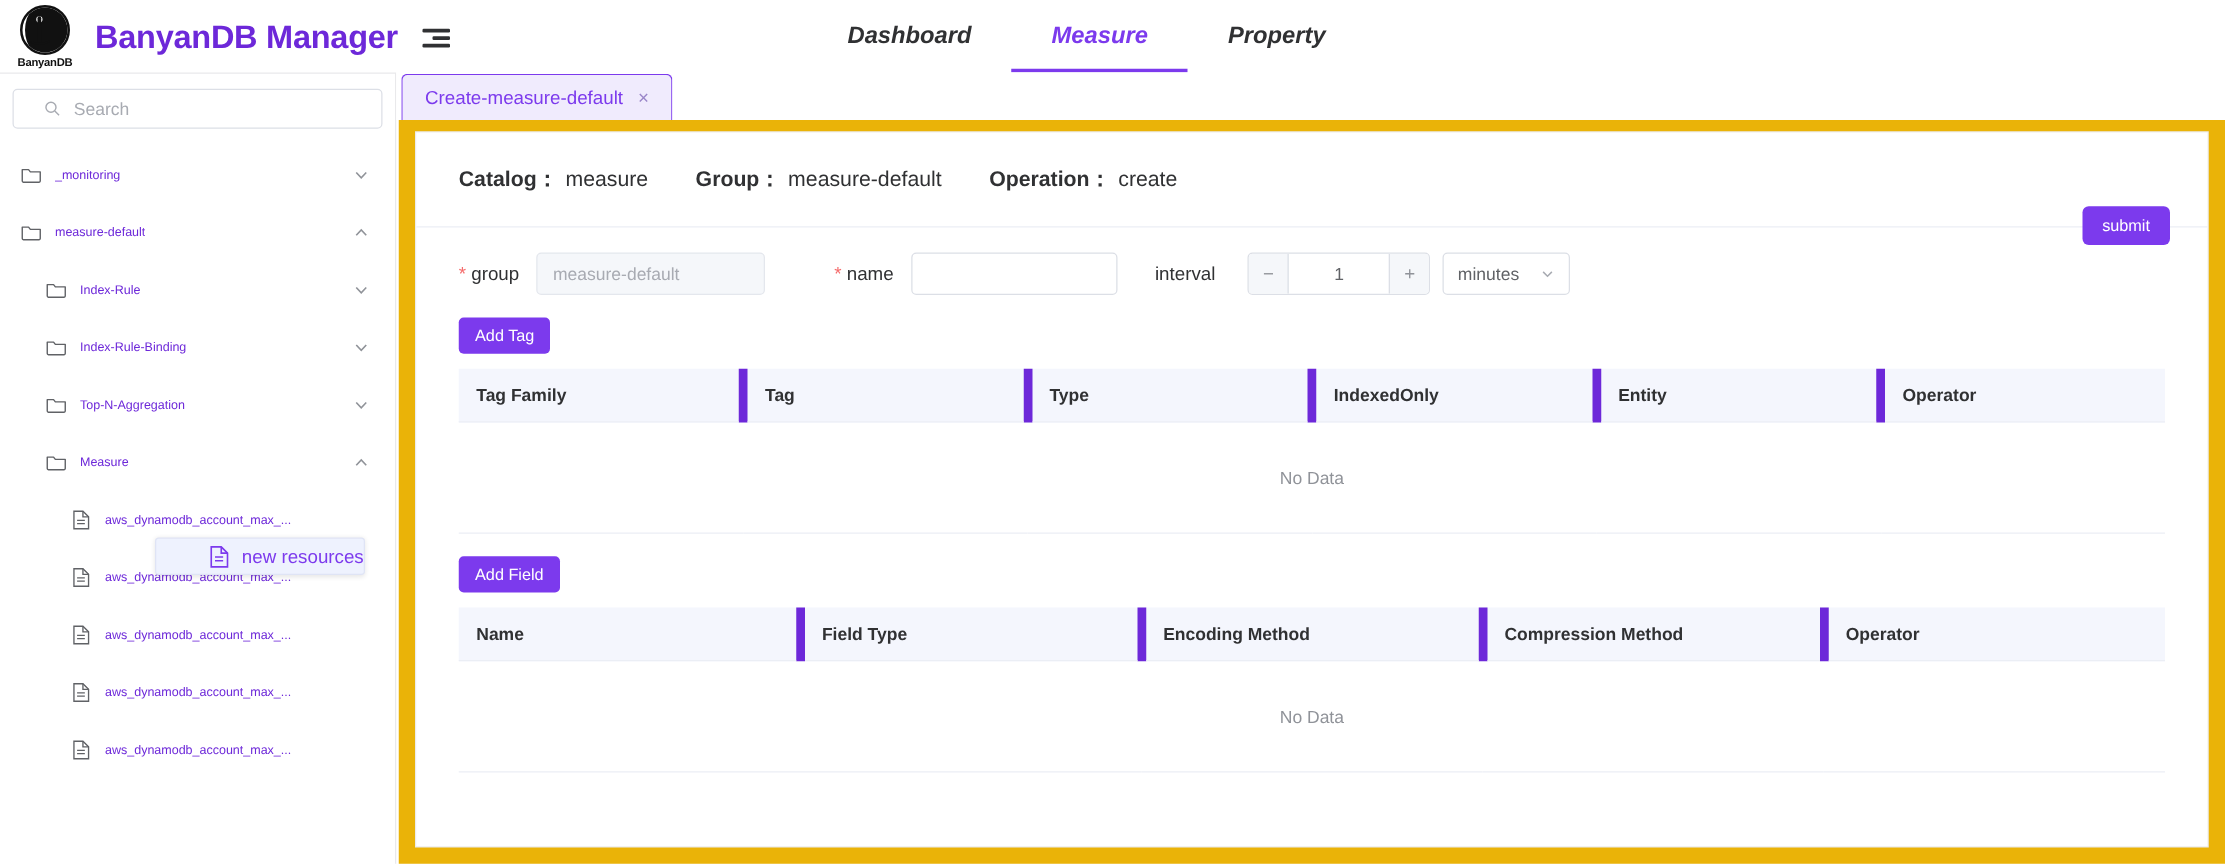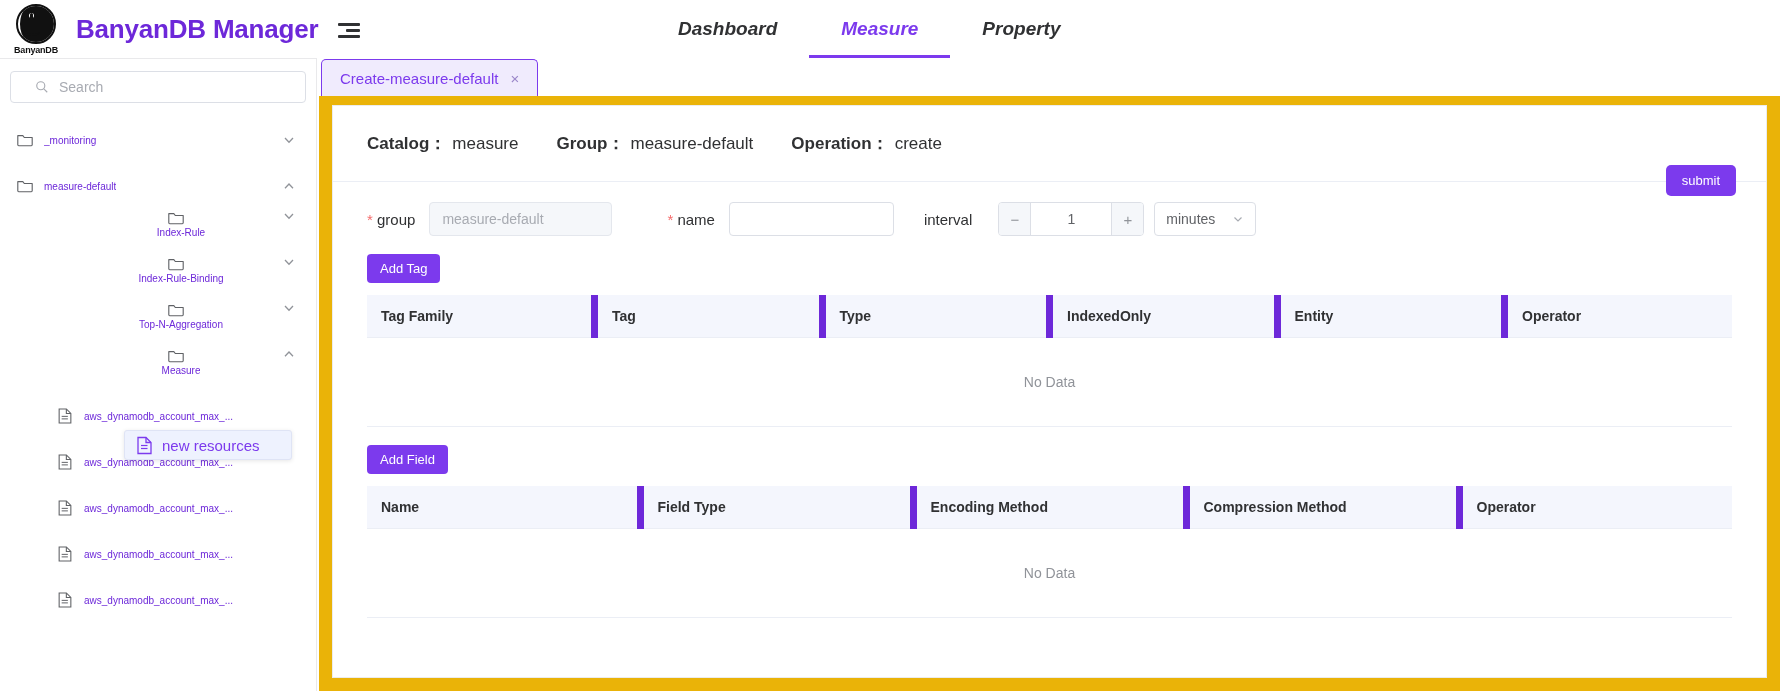--- a/index.html
+++ b/index.html
@@ -104,33 +104,33 @@
   .tree-node {
     display: flex; align-items: center; height: 46px;
     font-size: 10px; color: #6d28d9; cursor: pointer; position: relative;
   }
   .tree-node .label { margin-left: 10px; white-space: nowrap; overflow: hidden; }
   .tree-node .caret {
     position: absolute; right: 20px; width: 14px; height: 14px; color: #909399;
   }
   .ico { width: 18px; height: 18px; flex: 0 0 auto; }
   .d1 { padding-left: 16px; }
-  .d2 { padding-left: 36px; flex-direction: column; }
+  .d2 { padding-left: 36px; }
   .d3 { padding-left: 56px; align-items: center; }
 
   
   .new-res-popup {
     position: absolute; left: 124px; top: 371px;
     width: 168px; height: 30px;
     background: #eef2fe;
     border: 1px solid #dfe4f5;
     border-radius: 3px;
     display: flex; align-items: center; gap: 9px; padding-left: 11px;
     box-shadow: 0 1px 4px rgba(0,0,0,0.10);
-    font-size: 15px; color: #7c3aed; z-index: 20;
+    font-size: 15px; color: #7c3aed; z-index: 20; justify-content: flex-end;
   }
 
   
   .content {
     position: absolute; left: 316px; top: 58px;
     width: 1464px; height: 633px;
     background: #ffffff; border-left: 1px solid #e9e9eb;
   }
   .tabbar {
     position: relative; height: 38px; background: #ffffff;

